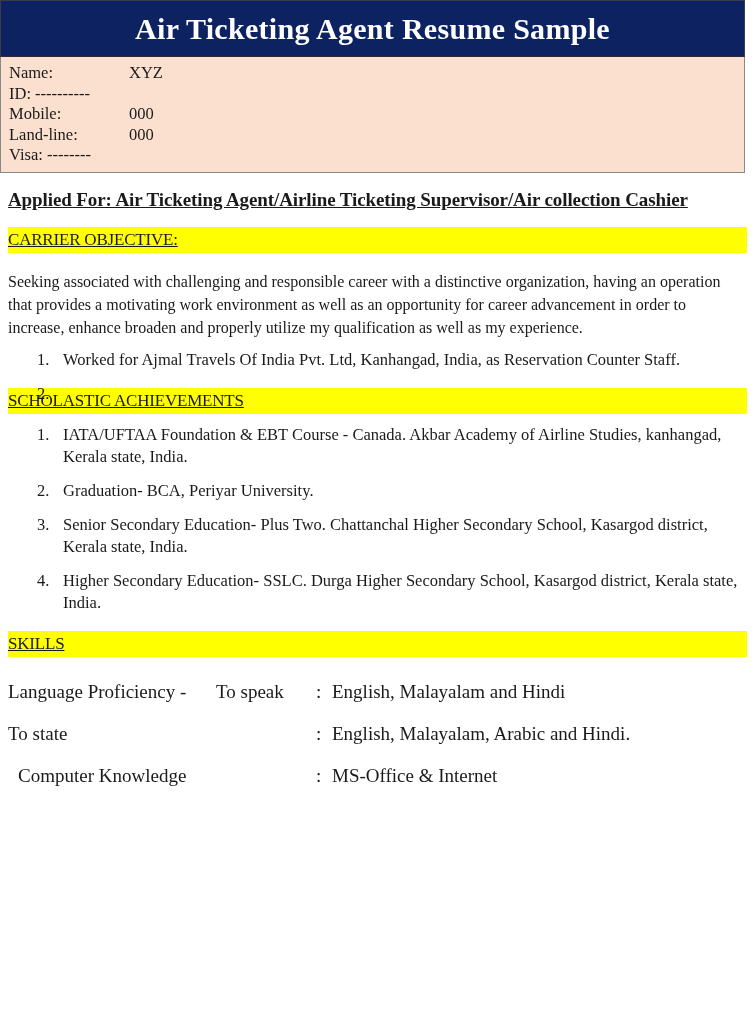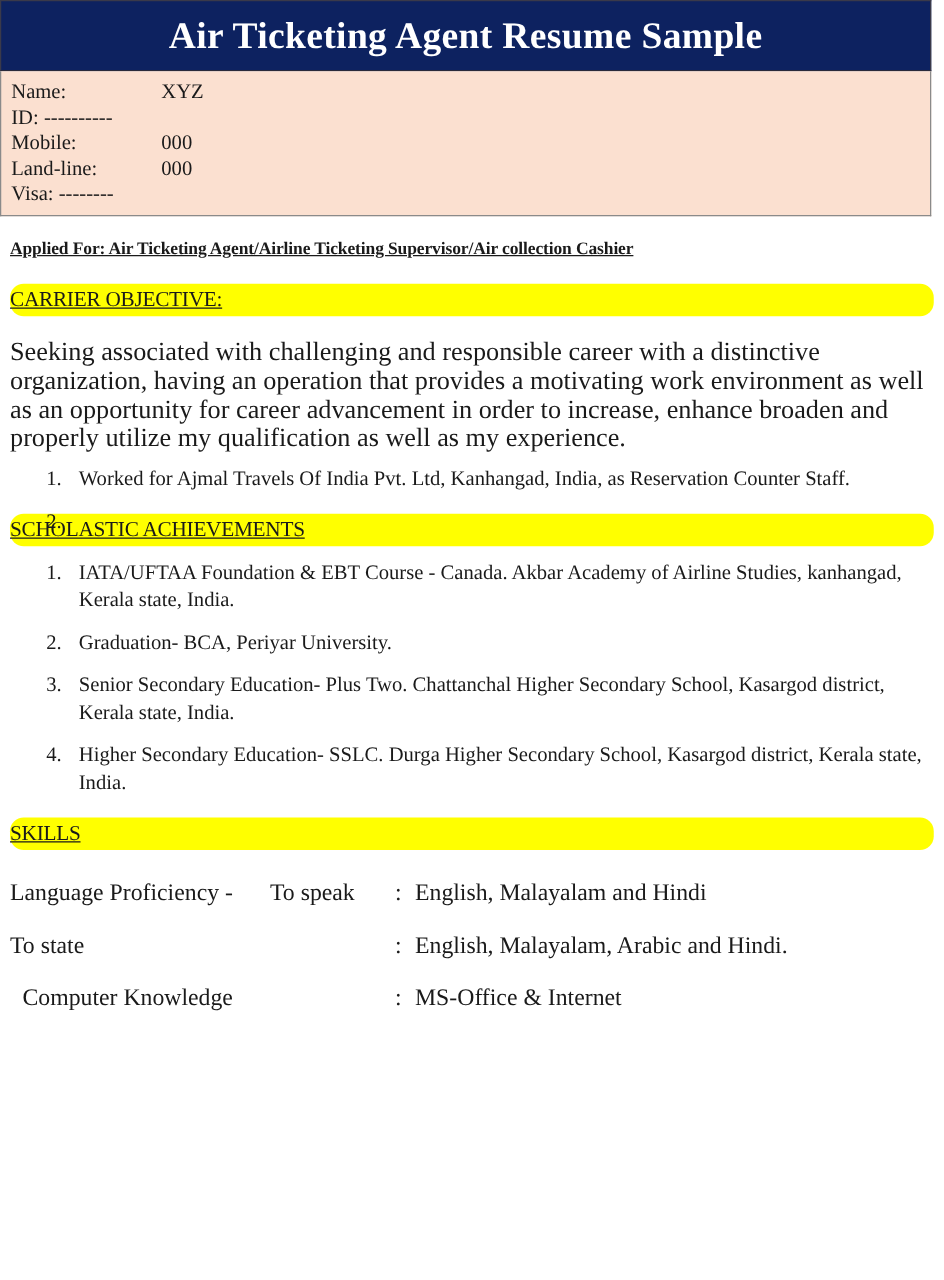--- a/index.html
+++ b/index.html
@@ -76,47 +76,46 @@
 
   
   .body-area {
     padding: 0 8px 0 8px;
     box-sizing: border-box;
     width: 755px;
   }
 
   .applied-for {
     margin-top: 17px;
-    font-size: 14px;
+    font-size: 19px;
     font-weight: bold;
     text-decoration: underline;
     line-height: 20px;
     white-space: nowrap;
     letter-spacing: -0.1px;
   }
 
   
   .section-head {
     background: #ffff00;
     width: 739px;
     box-sizing: border-box;
     margin-top: 17px;
     padding: 2px 12px 3px 0;
     font-size: 17px;
     line-height: 21px;
-    border-radius: 11px;
   }
   .section-head-text {
     text-decoration: underline;
     letter-spacing: -0.2px;
   }
 
   .paragraph {
     margin-top: 17px;
-    font-size: 21px;
+    font-size: 16px;
     line-height: 23px;
     text-align: left;
     max-width: 732px;
   }
 
   
   ol.num-list {
     margin: 10px 0 0 0;
     padding: 0;
     list-style: none;

